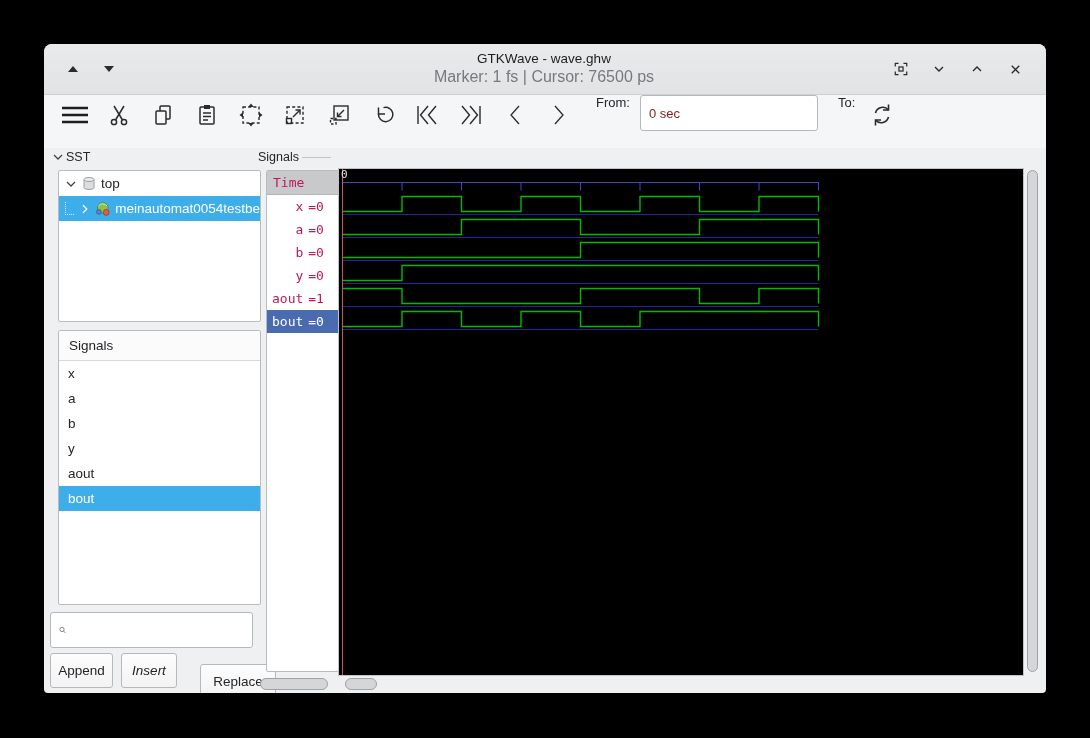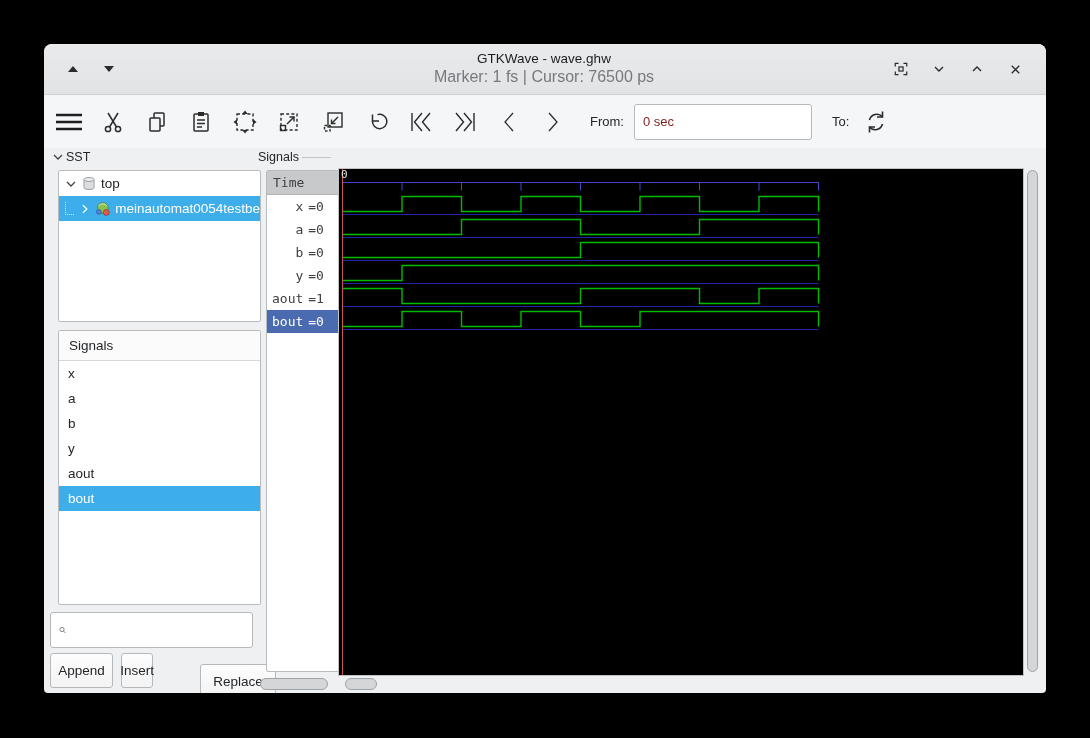--- a/index.html
+++ b/index.html
@@ -15,21 +15,21 @@
   .tb-left{display:flex;align-items:center;gap:14px;padding-left:18px;width:180px;}
   .tb-center{flex:1;text-align:center;line-height:1.25;}
   .tb-title{font-size:13.5px;color:#1b1e20;}
   .tb-sub{font-size:16px;color:#757a7e;}
   .tb-right{display:flex;align-items:center;gap:16px;padding-right:20px;width:180px;justify-content:flex-end;}
   .tb-btn{display:flex;align-items:center;justify-content:center;width:22px;height:22px;cursor:default;}
   .tb-btn svg{display:block;}
 
   
   .toolbar{position:absolute;left:0;top:51px;width:100%;height:53px;background:#f5f6f7;
-           display:flex;align-items:center;padding:0 8px;box-sizing:border-box;gap:10px;}
+           display:flex;padding:0 14px;box-sizing:border-box;gap:10px;}
   .tbtn{width:34px;height:40px;display:flex;align-items:center;justify-content:center;border-radius:3px;}
   .tbtn svg{display:block;}
   .tb-label{font-size:13px;color:#232629;margin-left:10px;}
   .tb-input{width:160px;height:34px;border:1px solid #b6b9bb;border-radius:3px;background:#fff;
             font-size:13px;padding:0 8px;font-family:"Liberation Sans",sans-serif;color:#7f1d1d;outline:none;}
 
   
   .pane-label{position:absolute;font-size:12.5px;color:#232629;display:flex;align-items:center;}
   .hairline{flex:1;border-top:1px solid #c2c4c6;margin-left:3px;height:0;}
   .framebox{position:absolute;background:#fff;border:1px solid #b9bcbe;border-radius:2px;box-sizing:border-box;overflow:hidden;margin-left:8px;}
@@ -49,21 +49,21 @@
   
   .search-box{position:absolute;left:6px;top:568px;width:203px;height:36px;background:#fff;
               border:1px solid #b6b9bb;border-radius:3px;box-sizing:border-box;display:flex;align-items:center;padding-left:8px;gap:6px;}
   .search-box input{border:none;outline:none;flex:1;font-size:13px;font-family:"Liberation Sans",sans-serif;background:transparent;}
   .btn{position:absolute;top:609px;height:35px;background:linear-gradient(#fdfdfd,#f3f3f4);
        border:1px solid #b6b9bb;border-radius:3px;font-size:13.5px;color:#232629;
        display:flex;align-items:center;justify-content:center;box-sizing:border-box;}
 
   
   .val-row{height:23px;display:flex;align-items:center;font-family:"DejaVu Sans Mono",monospace;
-           font-size:13px;color:#404040;padding-left:5px;}
+           font-size:13px;color:#be185d;padding-left:5px;}
   .val-row .vname{width:4ch;text-align:right;}
   .val-row .veq{margin-left:5px;}
   .val-row.hdr{background:#c8c9ca;border-bottom:1px solid #b2b4b5;}
   .val-row.sel{background:#4a6baf;color:#fff;}
 
   
   .wave-area{position:absolute;left:294px;top:124px;width:684px;height:506px;background:#000;
              border:1px solid #c0c2c4;box-sizing:content-box;}
   .wave-zero{position:absolute;left:2px;top:-1px;color:#e8e8e8;font-family:"DejaVu Sans Mono",monospace;font-size:11px;}
 
@@ -267,21 +267,21 @@
     <svg width="14" height="14" viewBox="0 0 14 14" fill="none" stroke="#555" stroke-width="1.4">
       <circle cx="6" cy="6" r="4.2"></circle>
         <path d="M9.2 9.2 L13 13"></path>
     </svg>
     <input value="" style="">
   </div>
 
   <div class="btn" style="left:6px;width:63px;">
       <span>Append</span>
     </div>
-  <div class="btn" style="left:77px;width:32px;">
+  <div class="btn" style="left:77px;width:56px;font-style:italic;">
       <span>Insert</span>
     </div>
   <div class="btn" style="left:156px;width:76px;margin-top:11px;">
       <span>Replace</span>
     </div>
 
   <div class="pane-label" style="left:214px;top:106px;width:73px;">
     <span>Signals</span>
     <span class="hairline"></span>
   </div>

